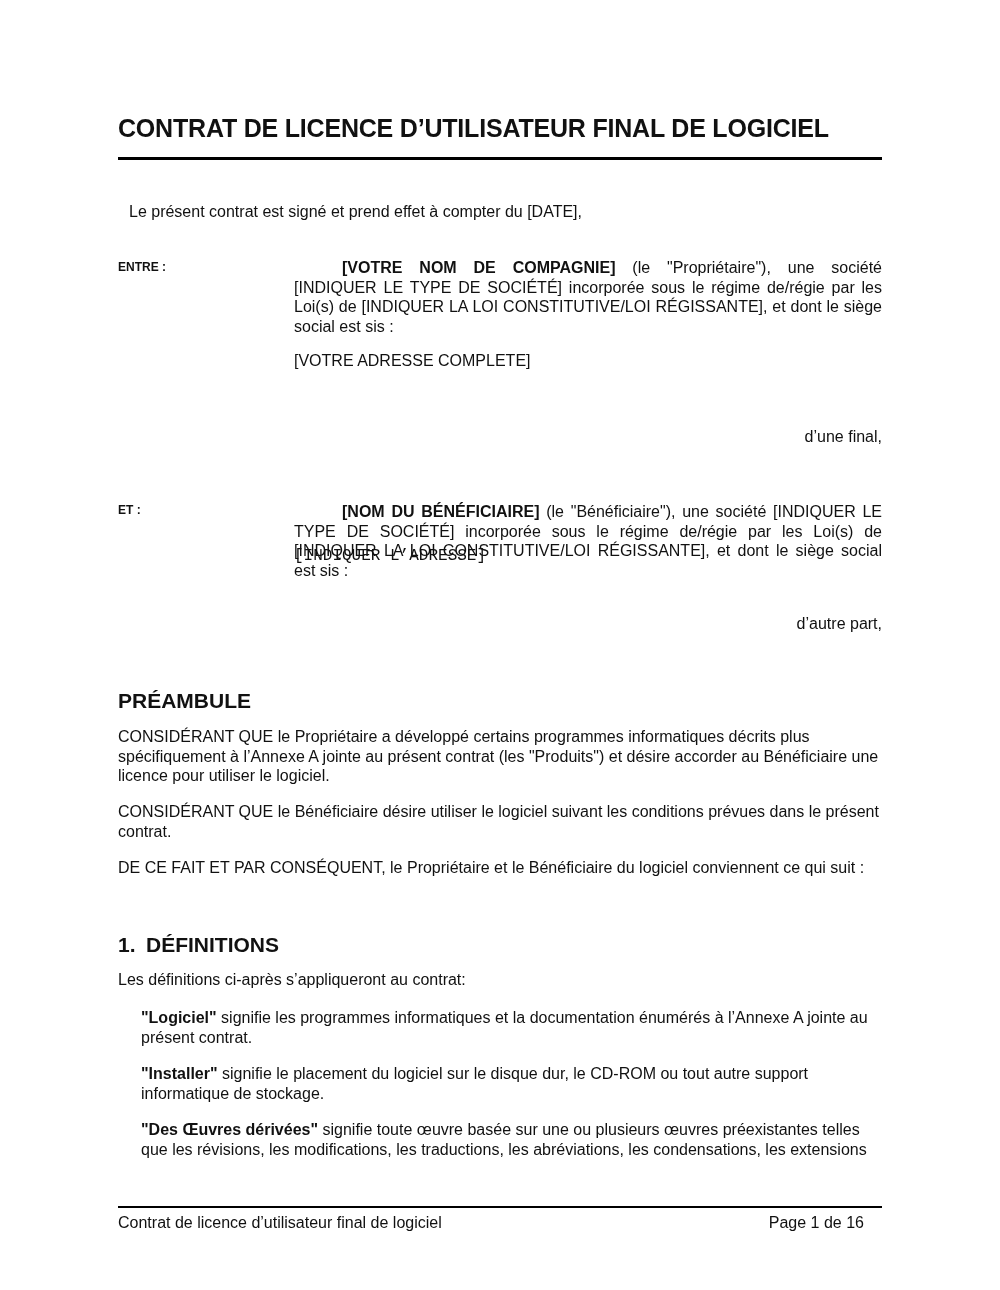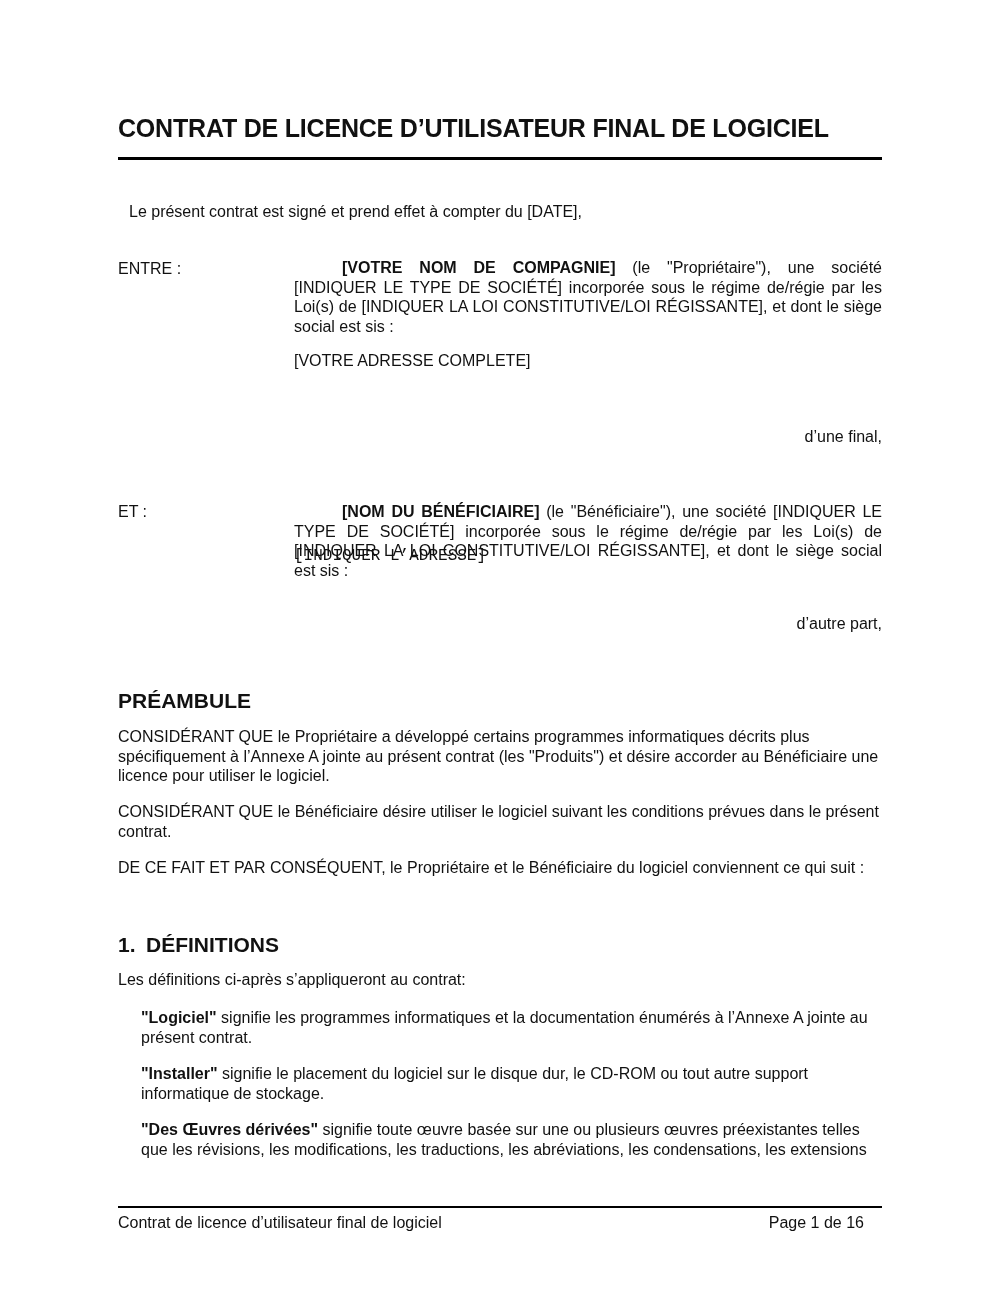--- a/index.html
+++ b/index.html
@@ -42,22 +42,22 @@
     .p {
       font-size: 16px;
       line-height: 19px;
       margin: 0;
     }
     .abs { position: absolute; }
     .intro { left: 11px; top: 202px; }
     .party-label {
       position: absolute;
       left: 0;
-      font-size: 16px;
-      font-weight: normal;
+      font-size: 12px;
+      font-weight: bold;
       text-align: center;
     }
     .party-body {
       position: absolute;
       left: 176px;
       width: 588px;
       font-size: 16px;
       line-height: 19.5px;
       text-align: justify;
     }

